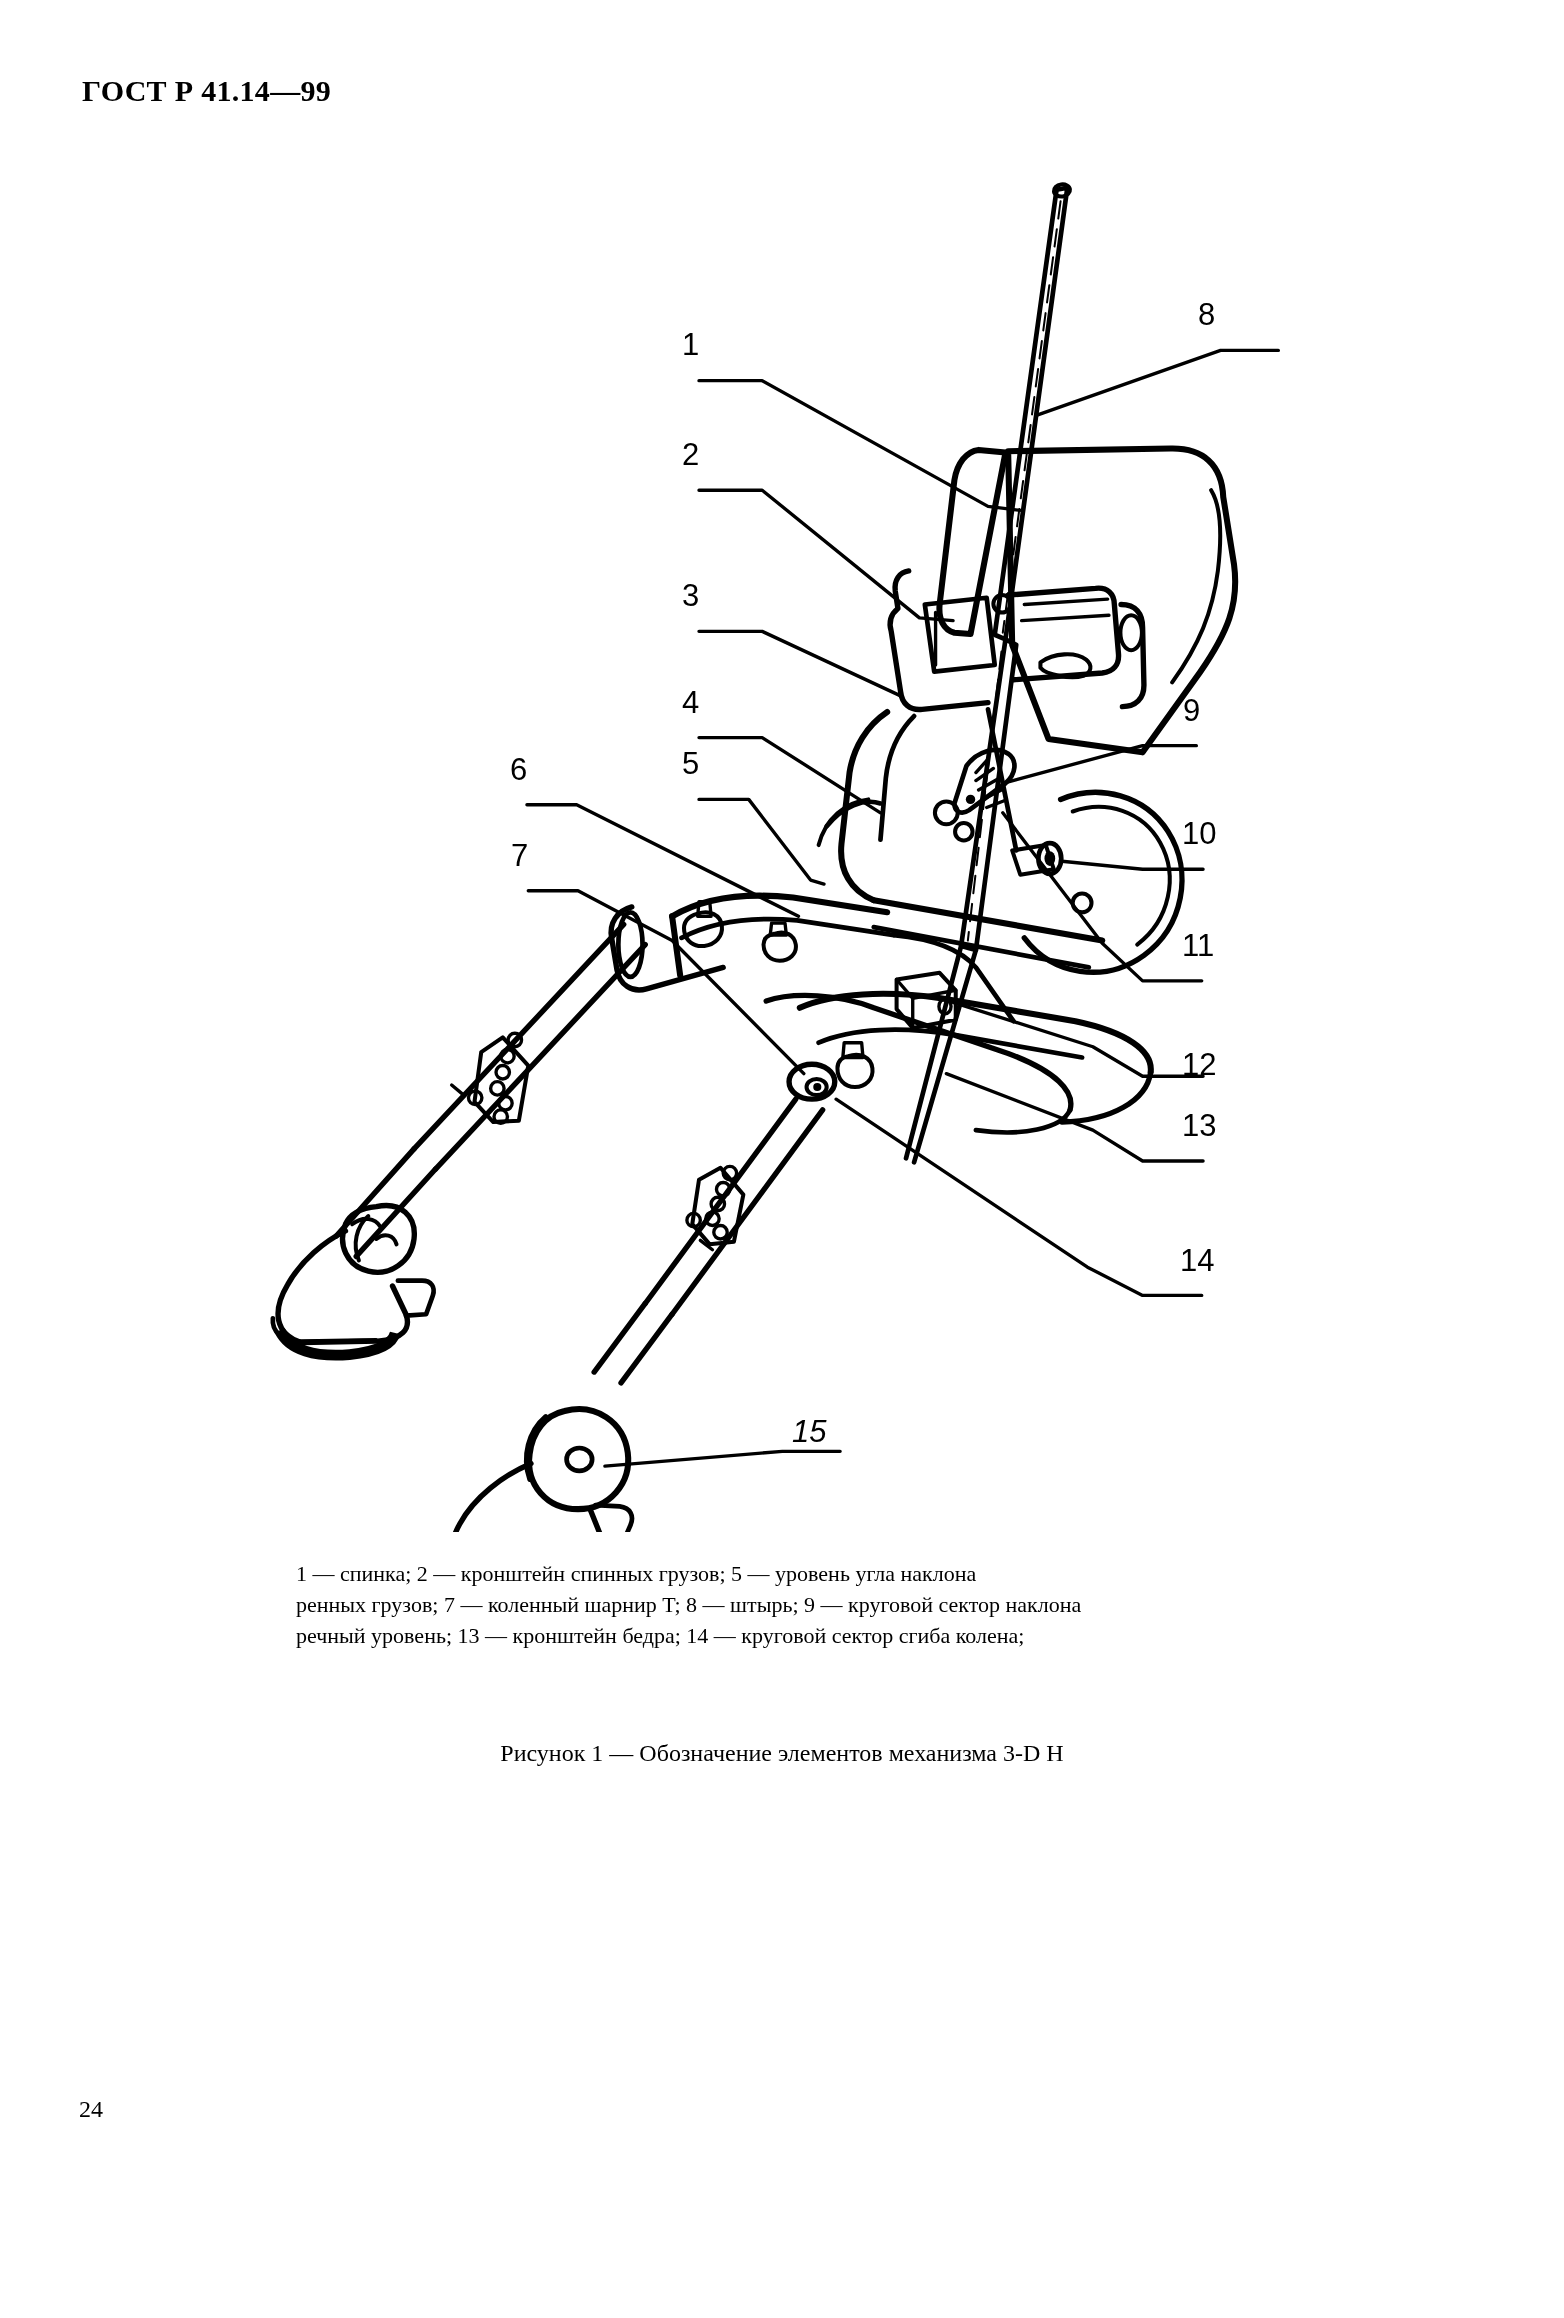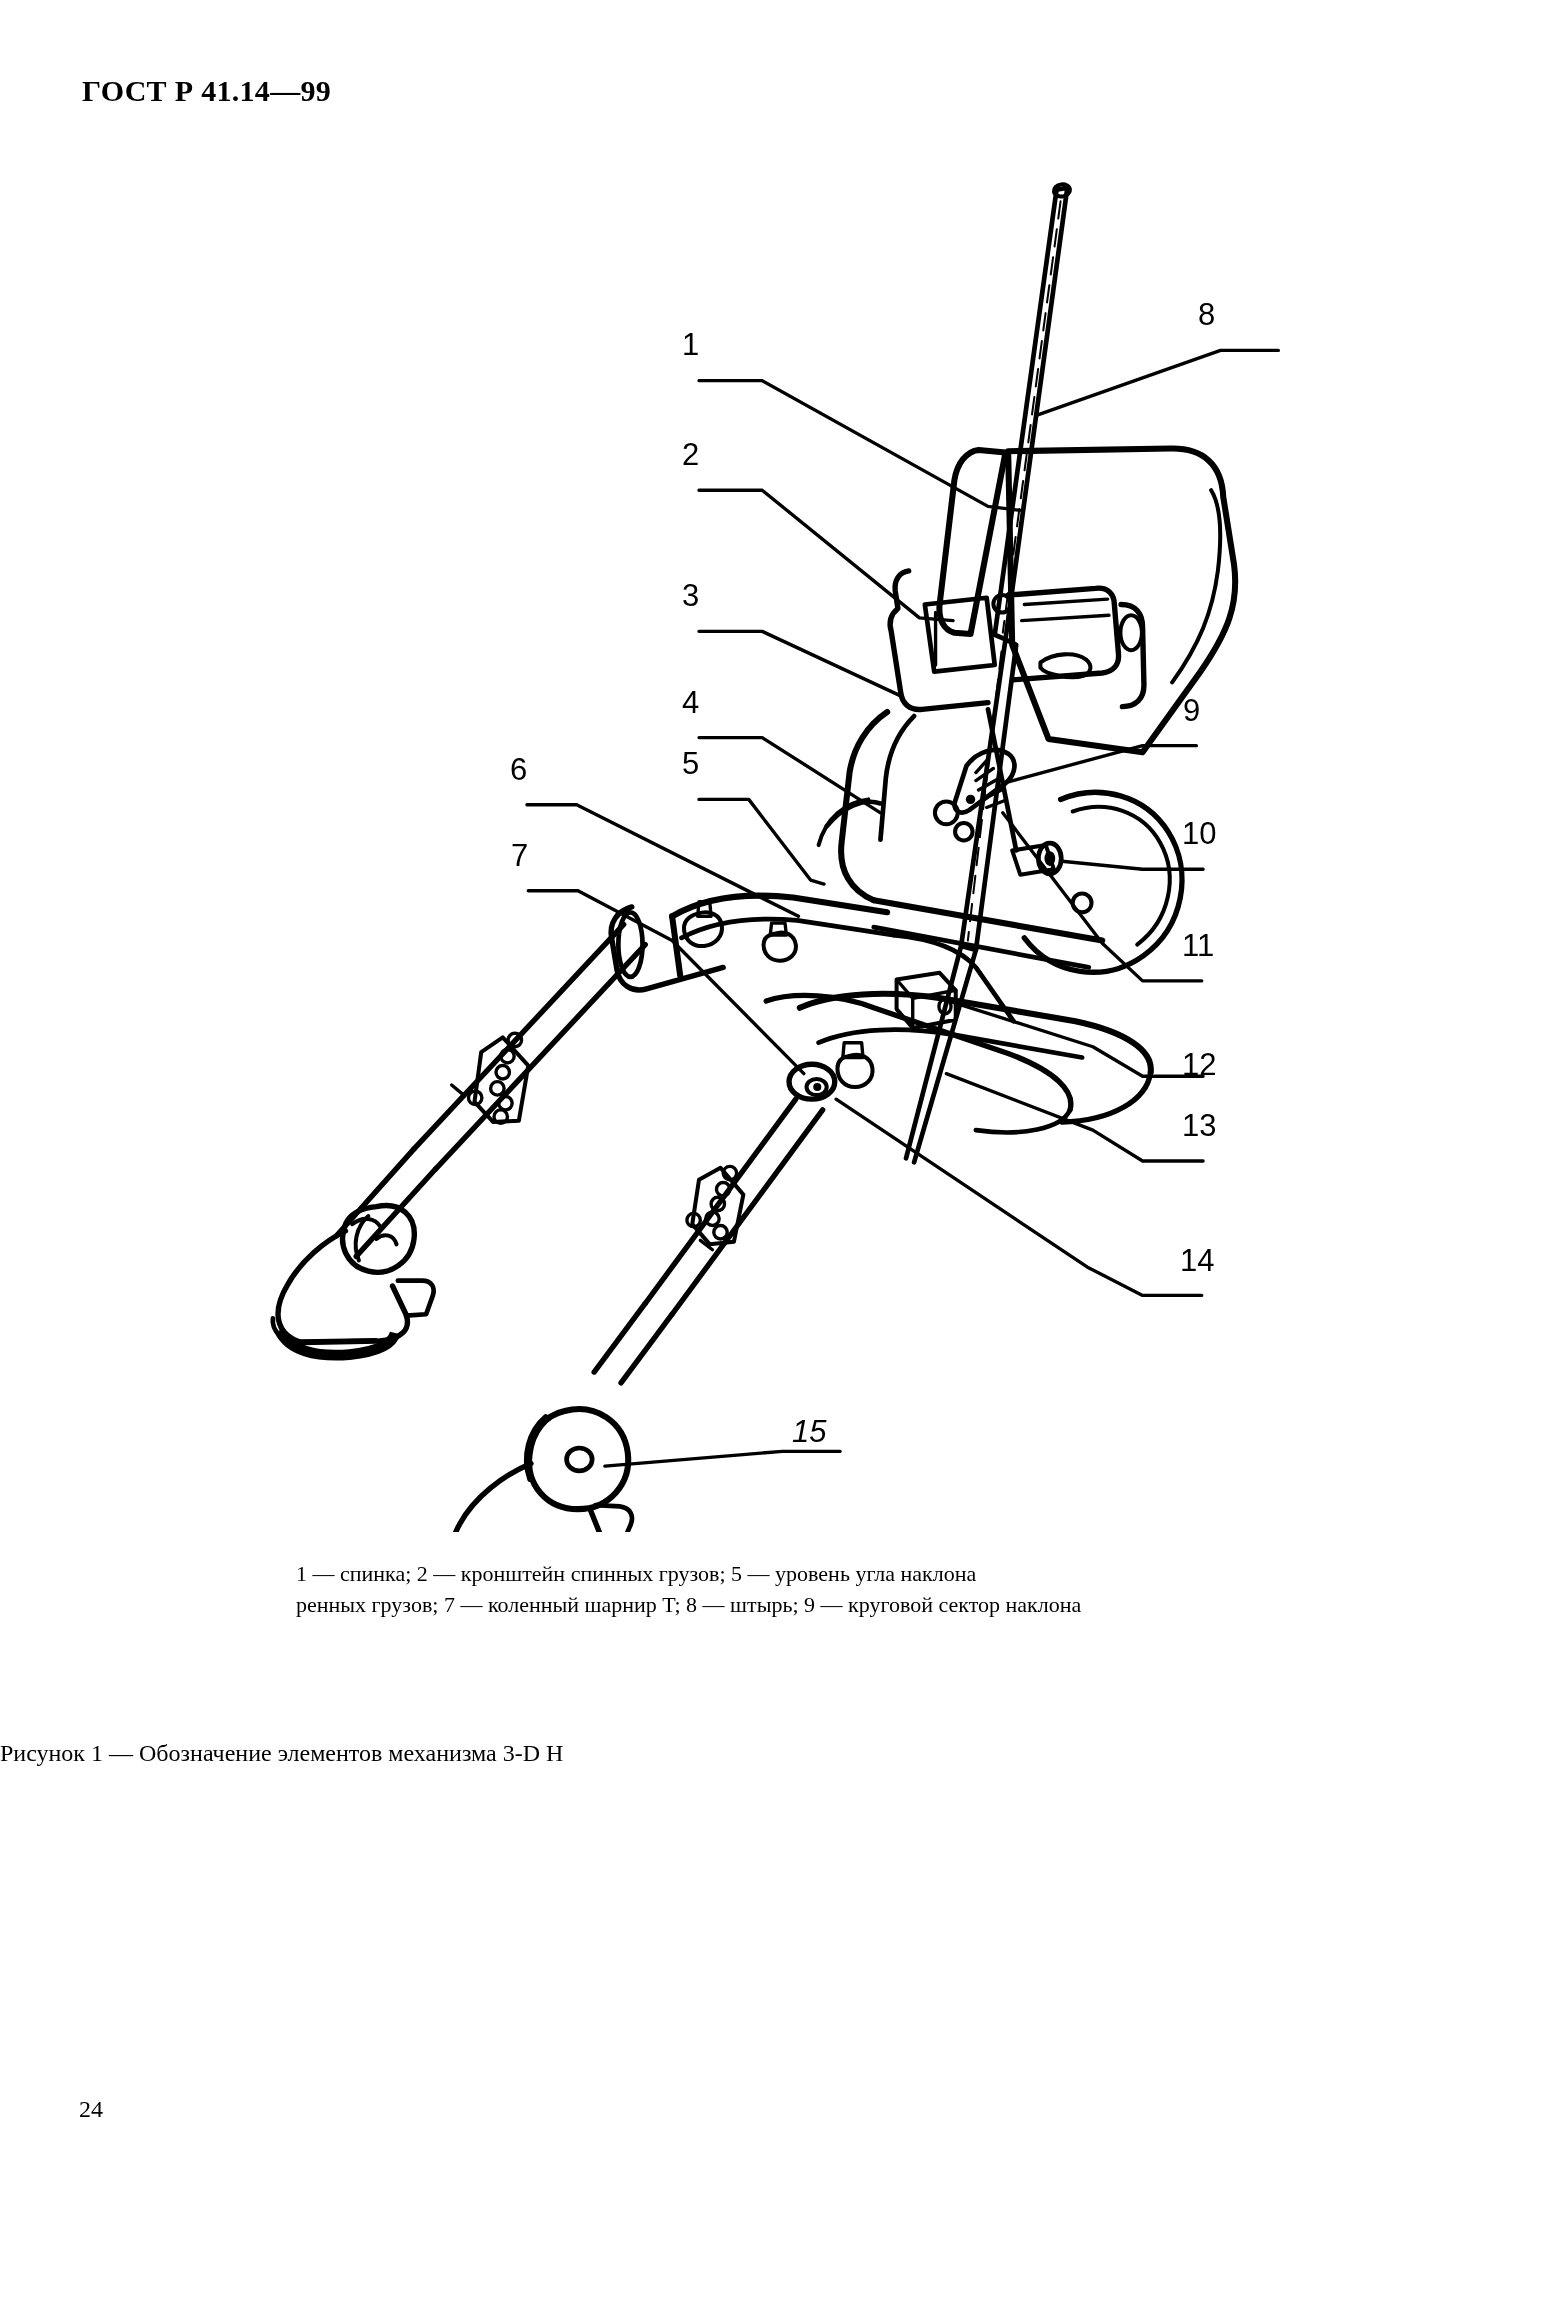--- a/index.html
+++ b/index.html
@@ -74,20 +74,21 @@
   }
   .caption .last-line {
     text-align: center;
   }
 
   .fig-title {
     position: absolute;
     left: 0;
     top: 1740px;
     width: 1564px;
+    text-align: center;
     font-family: "Liberation Serif", "DejaVu Serif", serif;
     font-size: 24px;
   }
 
   
   .folio {
     position: absolute;
     left: 79px;
     top: 2096px;
     font-family: "Liberation Serif", "DejaVu Serif", serif;
@@ -377,20 +378,21 @@
     <div class="callout" style="left:1182px; top:796px;">11</div>
     <div class="callout" style="left:1182px; top:891px;margin-top:24px;">12</div>
     <div class="callout" style="left:1182px; top:976px;">13</div>
     <div class="callout" style="left:1180px; top:1111px;">14</div>
     <div class="callout" style="left:792px; top:1282px;font-style:italic;">15</div>
   </div>
 
   <div class="caption">
     <div>1 — спинка;  2 — кронштейн  спинных  грузов;   5 — уровень  угла  наклона</div>
     <div>ренных грузов; 7 — коленный шарнир T; 8 — штырь; 9 — круговой сектор наклона</div>
+    <div>речный  уровень;   13 — кронштейн  бедра;  14 — круговой  сектор  сгиба  колена;</div>
   </div>
 
   <div class="fig-title">Рисунок 1 — Обозначение элементов механизма 3-D H</div>
 
   <div class="folio">24</div>
 
 </div>
 
 
 </body></html>

